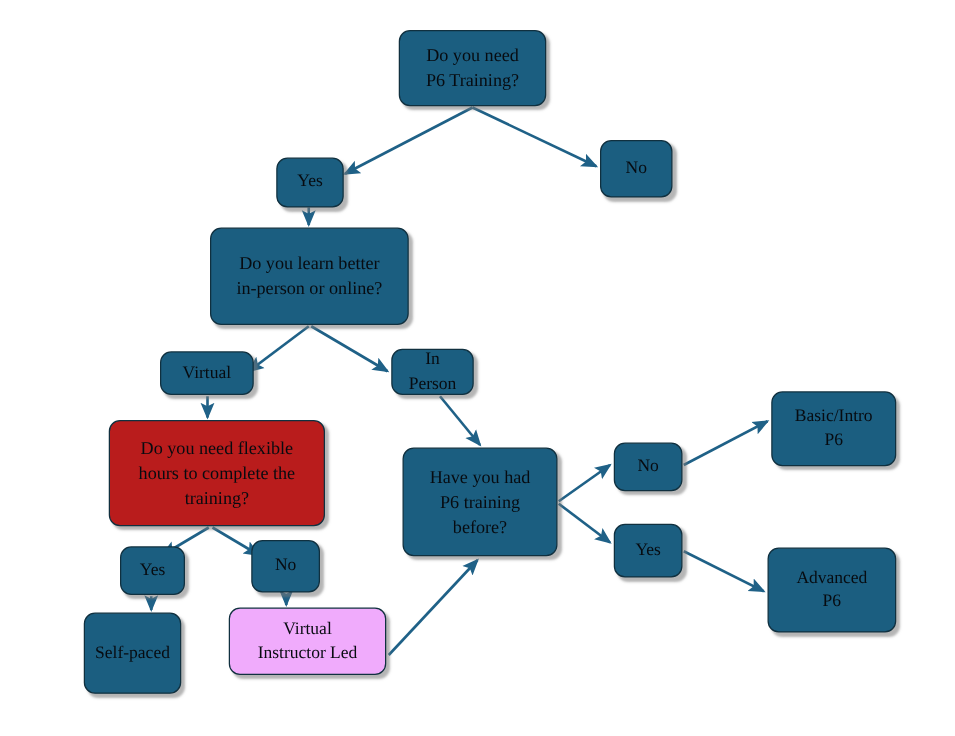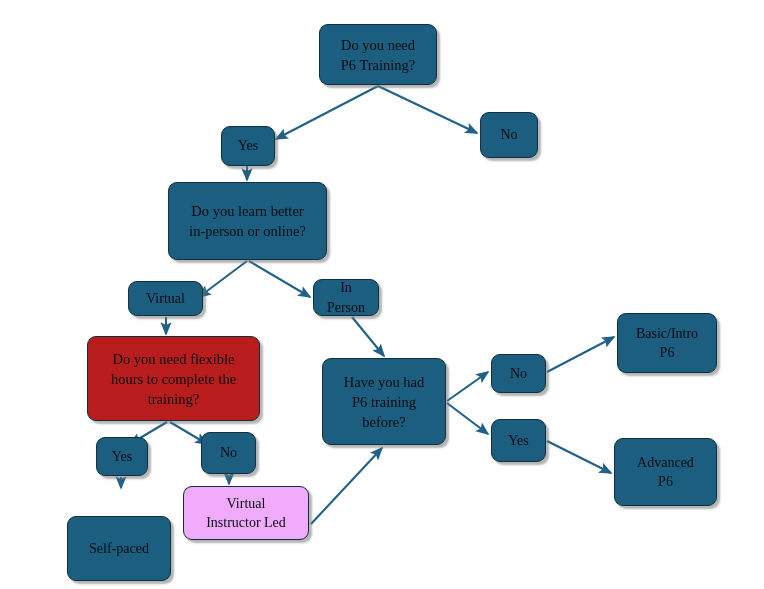--- a/index.html
+++ b/index.html
@@ -117,21 +117,21 @@
       </div>
       <div class="node n-small" style="left: 201px; top: 432px; width: 55px; height: 42px; background: rgb(27, 94, 128); border-color: rgb(16, 48, 63); color: rgb(7, 11, 16);">
         <span class="label">No</span>
       </div>
       <div class="node n-small" style="left: 491px; top: 354px; width: 55px; height: 39px; background: rgb(27, 94, 128); border-color: rgb(16, 48, 63); color: rgb(7, 11, 16);">
         <span class="label">No</span>
       </div>
       <div class="node n-small" style="left: 491px; top: 419px; width: 55px; height: 43px; background: rgb(27, 94, 128); border-color: rgb(16, 48, 63); color: rgb(7, 11, 16);">
         <span class="label">Yes</span>
       </div>
-      <div class="node n-mid" style="left: 67px; top: 490px; width: 104px; height: 65px; background: rgb(27, 94, 128); border-color: rgb(16, 48, 63); color: rgb(7, 11, 16); margin-top: 26px;">
+      <div class="node n-mid" style="left: 67px; top: 490px; width: 78px; height: 65px; background: rgb(27, 94, 128); border-color: rgb(16, 48, 63); color: rgb(7, 11, 16);">
         <span class="label">Self-paced</span>
       </div>
       <div class="node n-mid" style="left: 183px; top: 486px; width: 126px; height: 54px; background: #f0abfc; border-color: rgb(16, 48, 63); color: rgb(7, 11, 16); justify-content: center;">
         <span class="label">Virtual
 Instructor Led</span>
       </div>
       <div class="node n-mid" style="left: 617px; top: 313px; width: 100px; height: 60px; background: rgb(27, 94, 128); border-color: rgb(16, 48, 63); color: rgb(7, 11, 16);">
         <span class="label">Basic/Intro
 P6</span>
       </div>

